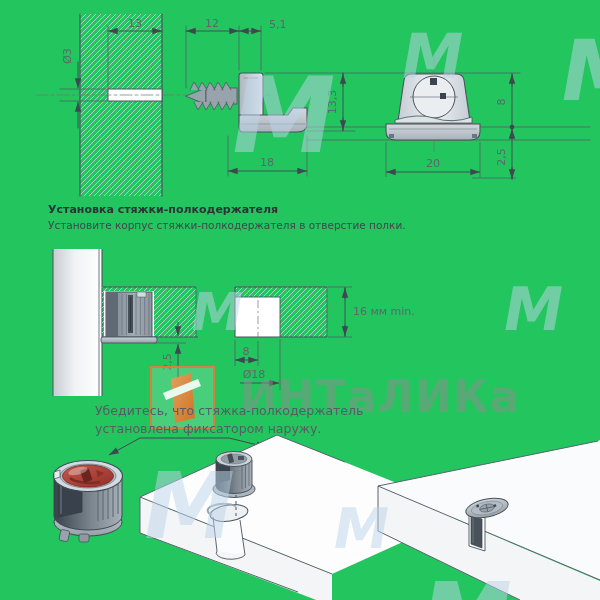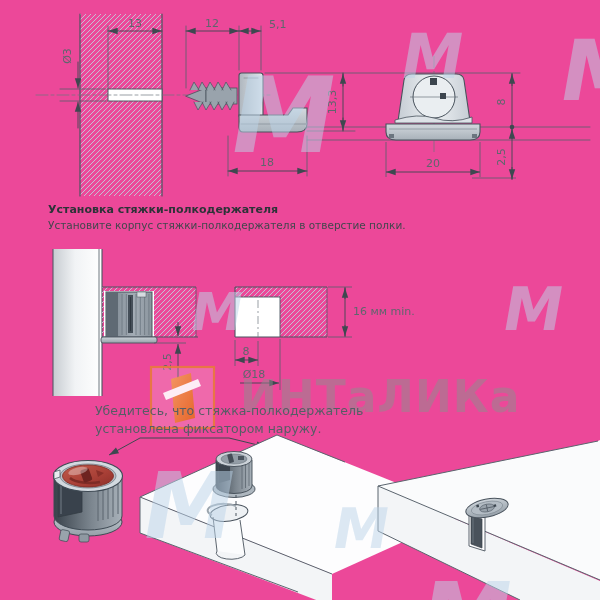--- a/index.html
+++ b/index.html
@@ -1,16 +1,16 @@
 <!DOCTYPE html>
 <html><head>
 <meta charset="utf-8">
 <style>
   html,body{margin:0;padding:0;background:#fff;}
-  #stage{position:relative;width:600px;height:600px;background:#ec4899;overflow:hidden;
+  #stage{position:relative;width:600px;height:600px;background:#22c55e;overflow:hidden;
          font-family:"DejaVu Sans","Liberation Sans",sans-serif;}
   svg text{font-family:"DejaVu Sans","Liberation Sans",sans-serif;}
   .dim{fill:#5f666d;font-size:11px;}
   .head{fill:#2d3338;font-size:11px;font-weight:bold;}
   .body-txt{fill:#41474d;font-size:10.5px;}
   .note{fill:#565d65;font-size:12.5px;}
   .brand{font-weight:bold;font-size:44px;letter-spacing:1px;opacity:.5;}
   .wm{font-weight:bold;opacity:.5;}
 </style>
 </head>

